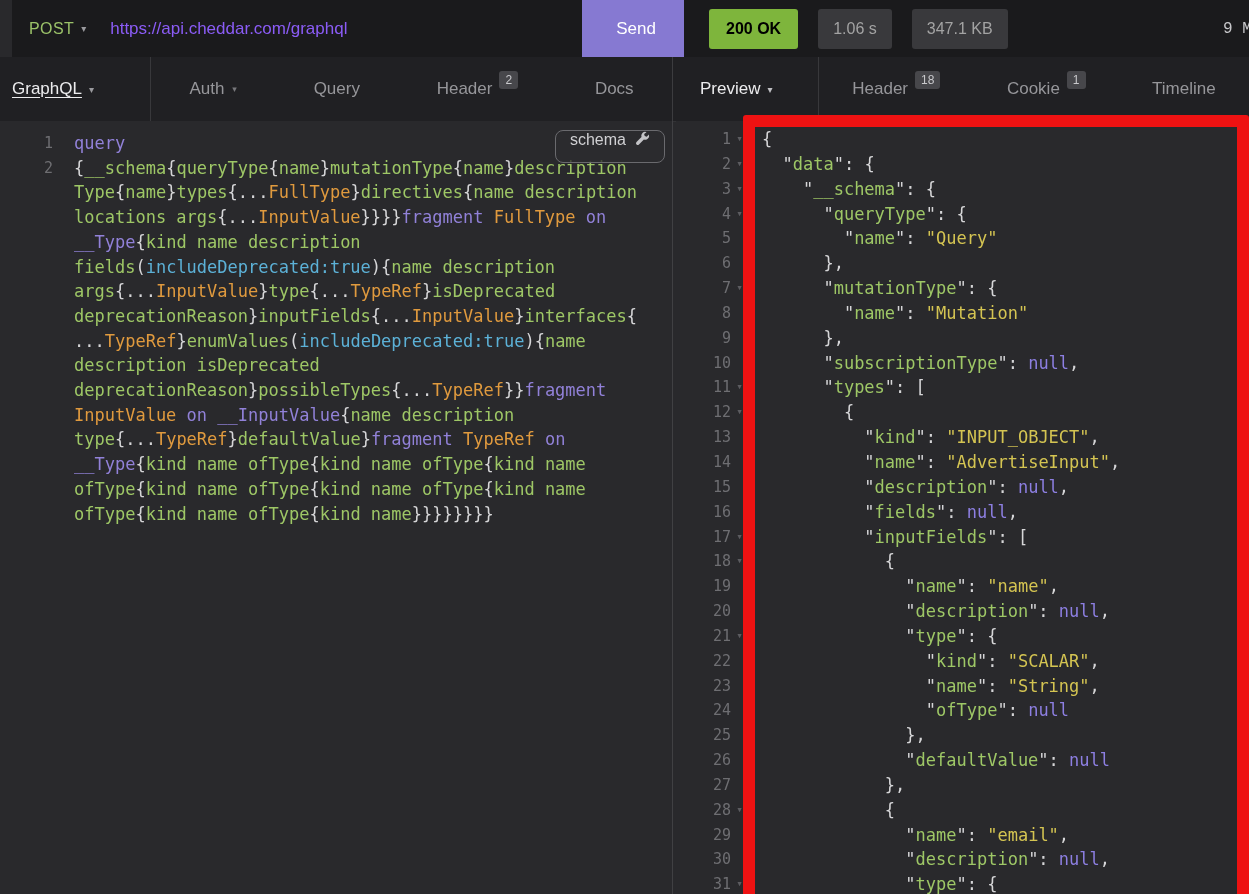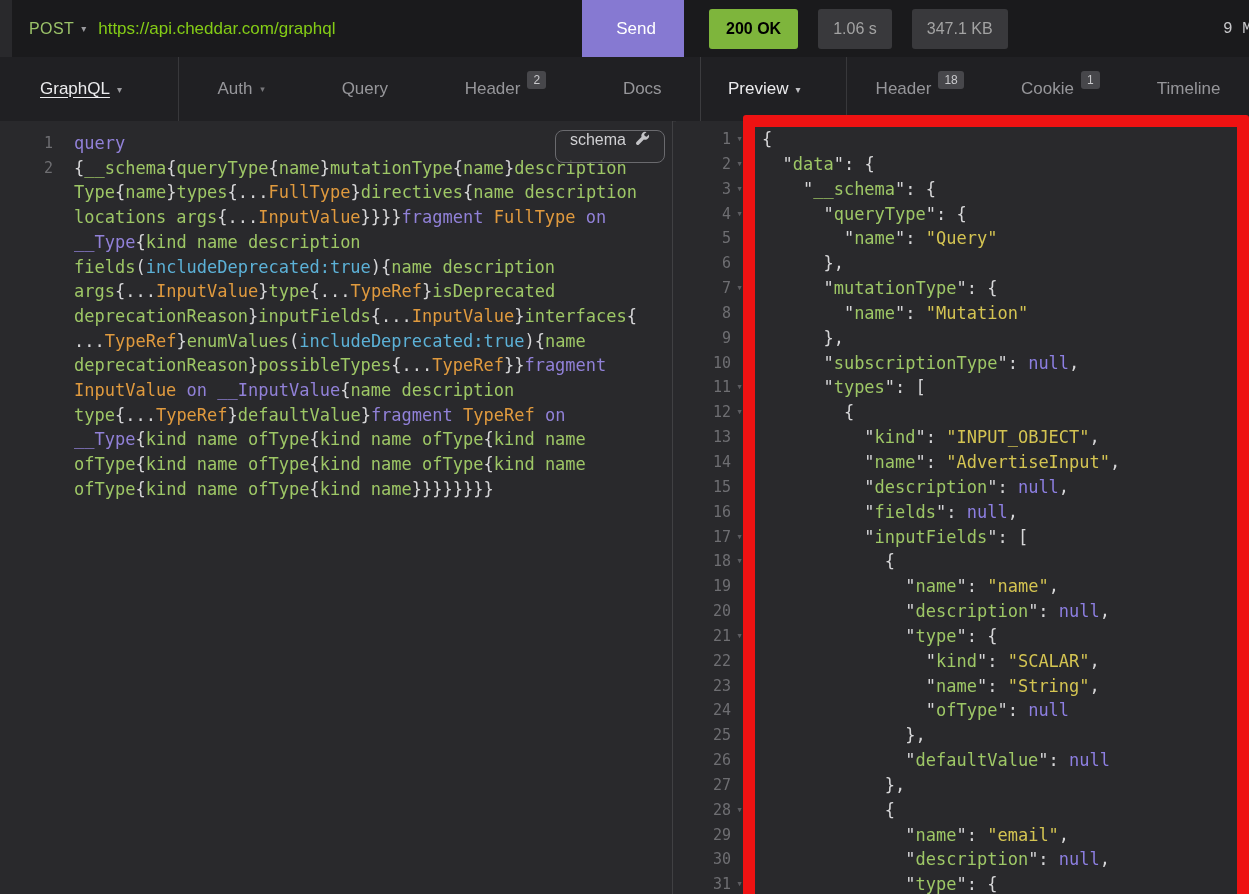--- a/index.html
+++ b/index.html
@@ -4,34 +4,34 @@
 <style>
   html,body{margin:0;padding:0;background:#111;}
   .app{position:relative;width:1249px;height:894px;background:#29292c;overflow:hidden;
        font-family:"Liberation Sans",sans-serif;-webkit-font-smoothing:antialiased;}
 
   
   .topbar{position:absolute;top:0;left:12px;right:0;height:57px;background:#1a1a1c;display:flex;}
   .topbar-left{width:672px;display:flex;align-items:center;position:relative;flex:0 0 auto;}
   .method{color:#9bc269;font-size:16px;margin-left:17px;letter-spacing:.4px;}
   .caret{color:#9a9a9e;font-size:10px;margin-left:7px;}
-  .url{color:#84cc16;font-size:17px;margin-left:12px;flex:1;white-space:nowrap;overflow:hidden;}
+  .url{color:#8b5cf6;font-size:17px;margin-left:24px;flex:1;white-space:nowrap;overflow:hidden;}
   .send-btn{position:absolute;right:0;top:0;width:102px;height:57px;background:#8679d2;border:none;
             color:#fff;font-size:17px;font-family:"Liberation Sans",sans-serif;cursor:pointer;padding-left:12px;}
   .topbar-right{flex:1;display:flex;align-items:center;}
   .status-badge{margin-left:25px;height:40px;line-height:40px;padding:0 17px;border-radius:3px;
                 background:#7eb53c;color:#000000;font-size:16px;font-weight:700;}
   .meta-badge{margin-left:20px;height:40px;line-height:40px;padding:0 15px;border-radius:3px;
               background:#39393c;color:#a3a3a3;font-size:16px;}
   .age{margin-left:auto;width:26px;overflow:visible;color:#c8c8cb;font-size:16px;white-space:nowrap;font-family:Liberation Mono, monospace;}
 
   
   .tabrow{position:absolute;top:57px;left:0;right:0;height:64px;background:#202023;
           border-bottom:1px solid #333336;display:flex;}
-  .tabrow-left{width:672px;flex:0 0 auto;display:flex;align-items:center;border-right:1px solid #3c3c3f;padding-left:28px;}
+  .tabrow-left{width:672px;flex:0 0 auto;display:flex;align-items:center;border-right:1px solid #3c3c3f;}
   .bodytype{width:150px;display:flex;align-items:center;height:100%;border-right:1px solid #38383b;cursor:pointer;}
   .bodytype .lbl{margin-left:12px;color:#ececee;font-size:17px;text-decoration:underline;text-underline-offset:3px;}
   .tab-strip{flex:1;display:flex;justify-content:space-around;align-items:flex-start;height:100%;}
   .tab{color:#96969a;font-size:17px;display:flex;align-items:flex-start;height:100%;padding:0 6px;cursor:pointer;}
   .tab-inner{display:flex;align-items:center;height:100%;}
   .tab-badge{background:#47474b;color:#c9c9cc;font-size:12px;padding:2px 6px;border-radius:3px;
              margin-left:7px;position:relative;top:-9px;align-self:center;}
   .tab .caret{font-size:9px;color:#77777b;}
   .tabrow-right{flex:1;display:flex;align-items:center;}
   .viewselect{width:145px;display:flex;align-items:center;height:100%;border-right:1px solid #38383b;cursor:pointer;}
@@ -180,20 +180,21 @@
         <div class="crow">
           <div class="cgut"></div>
           <div class="ccode"><span class="sg">deprecationReason</span><span class="sw">}</span><span class="sg">inputFields</span><span class="sw">{...</span><span class="so">InputValue</span><span class="sw">}</span><span class="sg">interfaces</span><span class="sw">{</span></div>
         </div>
         <div class="crow">
           <div class="cgut"></div>
           <div class="ccode"><span class="sw">...</span><span class="so">TypeRef</span><span class="sw">}</span><span class="sg">enumValues</span><span class="sw">(</span><span class="sc">includeDeprecated:true</span><span class="sw">){</span><span class="sg">name</span></div>
         </div>
         <div class="crow">
           <div class="cgut"></div>
+          <div class="ccode"><span class="sg">description isDeprecated</span></div>
         </div>
         <div class="crow">
           <div class="cgut"></div>
           <div class="ccode"><span class="sg">deprecationReason</span><span class="sw">}</span><span class="sg">possibleTypes</span><span class="sw">{...</span><span class="so">TypeRef</span><span class="sw">}}</span><span class="sp">fragment</span></div>
         </div>
         <div class="crow">
           <div class="cgut"></div>
           <div class="ccode"><span class="so">InputValue </span><span class="sp">on __InputValue</span><span class="sw">{</span><span class="sg">name description</span></div>
         </div>
         <div class="crow">

